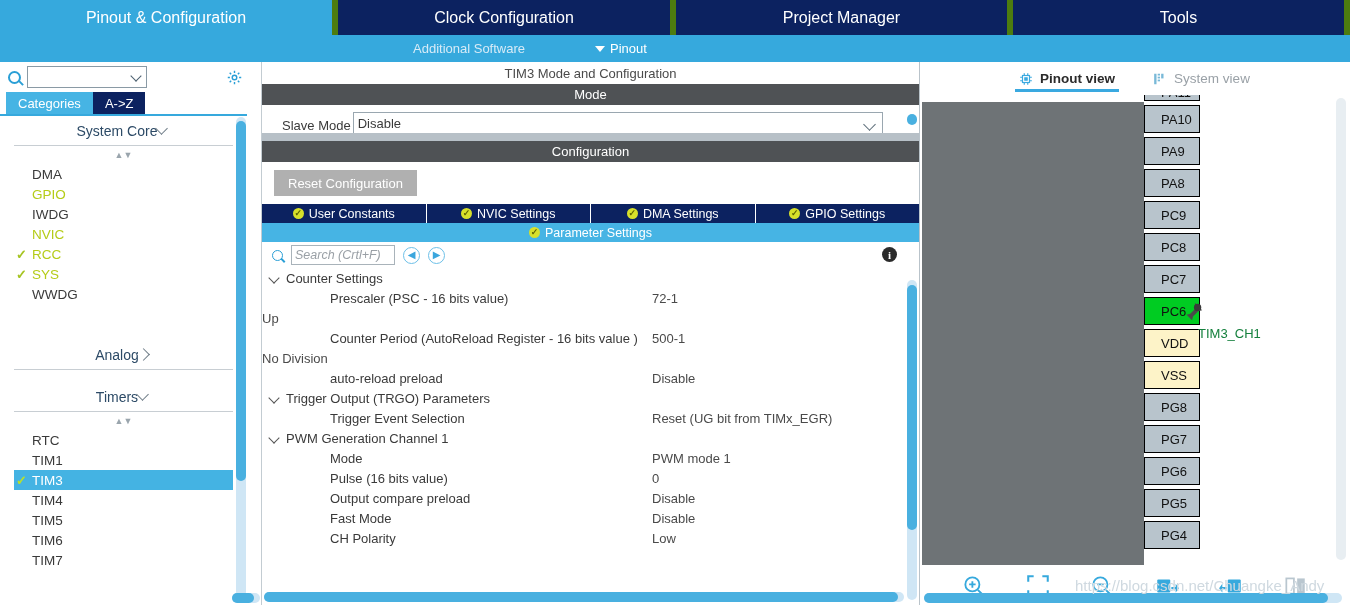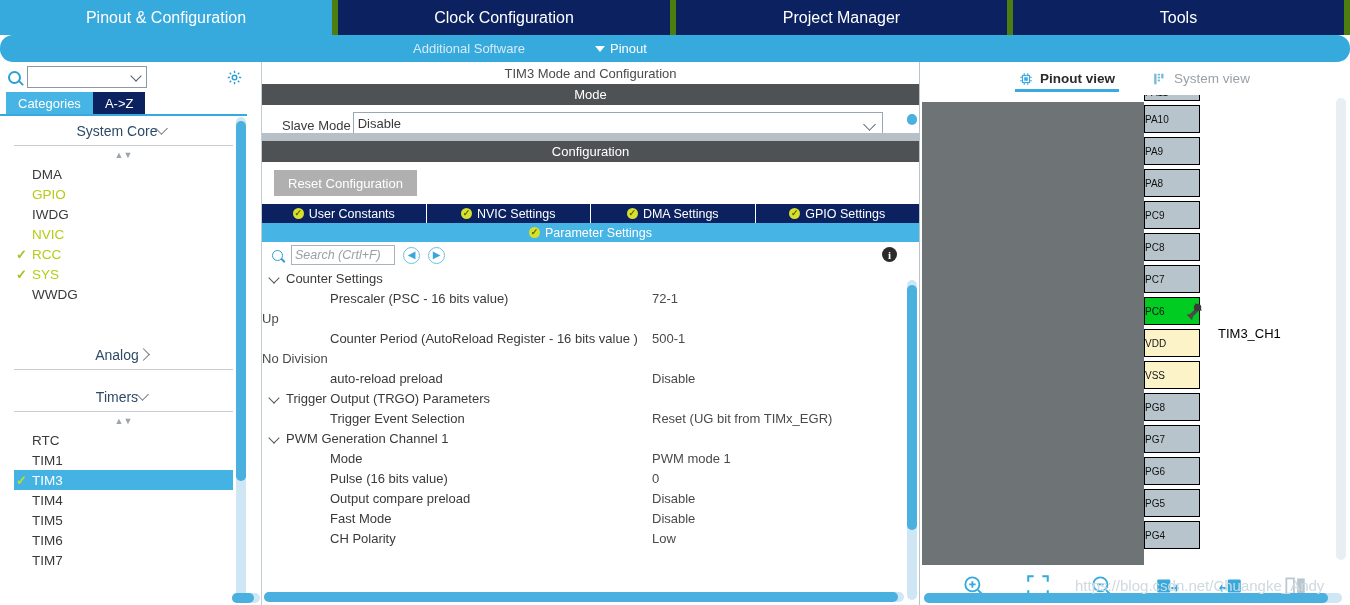--- a/index.html
+++ b/index.html
@@ -24,21 +24,20 @@
     border-right: 6px solid #4d7c0f;
   }
   .topbar .tab.active { background: #36a9dd; }
 
   .subbar {
     height: 27px; width: 1350px;
     background: #36a9dd;
     display: flex; align-items: center;
     color: #ffffff;
     font-size: 13px;
-    border-radius: 13px;
   }
   .subbar .sub-item { margin-left: 18px; display: flex; align-items: center; gap: 5px; }
   .subbar .sub-item.dim { color: #d7ebf7; }
   .chev-d {
     display: inline-block; width: 0; height: 0;
     border-left: 5px solid transparent; border-right: 5px solid transparent;
     border-top: 6px solid #ffffff;
   }
 
   
@@ -267,26 +266,26 @@
   }
   .die {
     position: absolute; left: 2px; top: 7px;
     width: 222px; height: 463px; background: #6e7376;
   }
   .pin-col { position: absolute; left: 224px; top: 0px; width: 60px; }
   .pin {
     width: 56px; height: 28px; margin-bottom: 4px;
     background: #b8c4cc; border: 1px solid #000000;
     display: flex; align-items: center;
-    padding-left: 0; font-size: 10px; color: #111111;
+    padding-left: 16px; font-size: 13px; color: #111111;
   }
   .pin.green { background: #00cc22; }
   .pin.power { background: #fdf3c8; }
   .pin-label {
-    position: absolute; left: 298px; font-size: 13px; color: #000000;
+    position: absolute; left: 278px; font-size: 13px; color: #15803d;
     white-space: nowrap;
   }
   .pushpin { position: absolute; width: 22px; height: 22px; }
 
   .bottombar {
     position: absolute; left: 0; bottom: 0;
     width: 429px; height: 38px; background: #ffffff;
     display: flex; align-items: center; justify-content: space-around;
     padding: 0 22px;
   }

